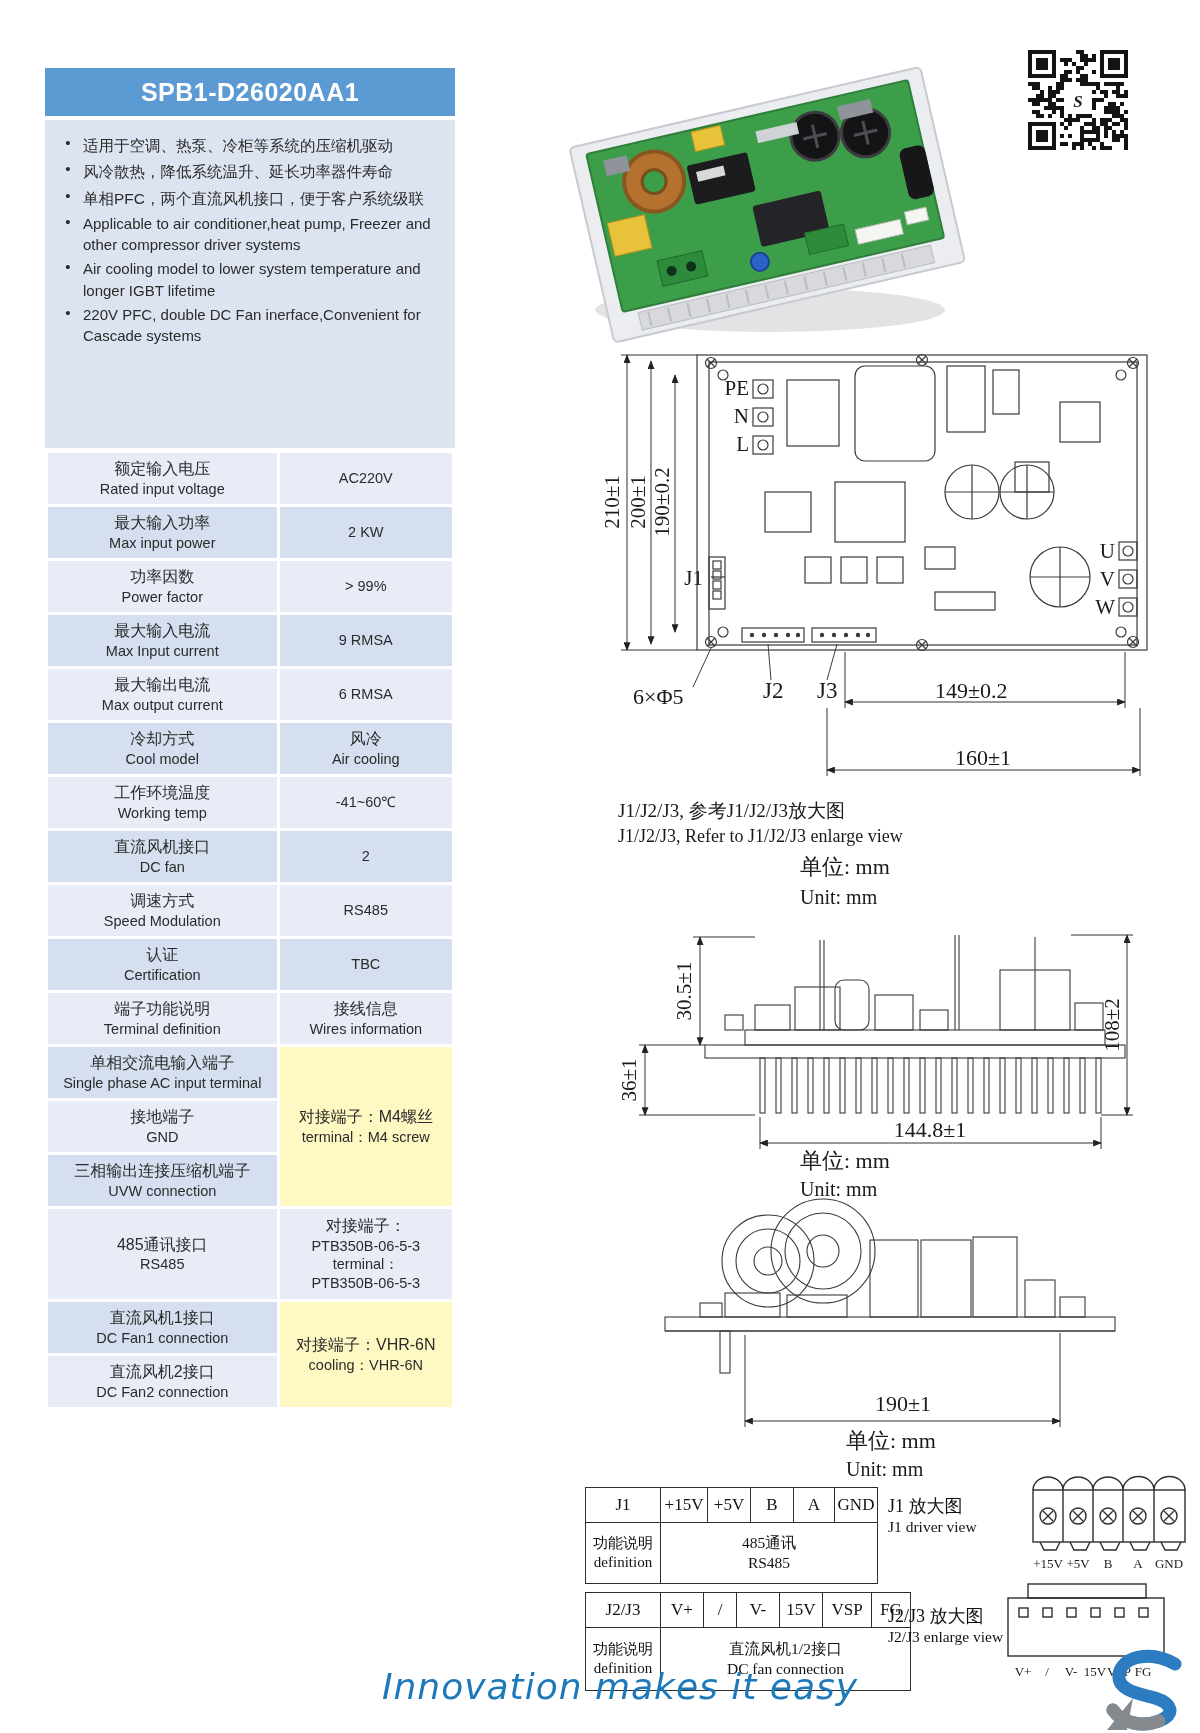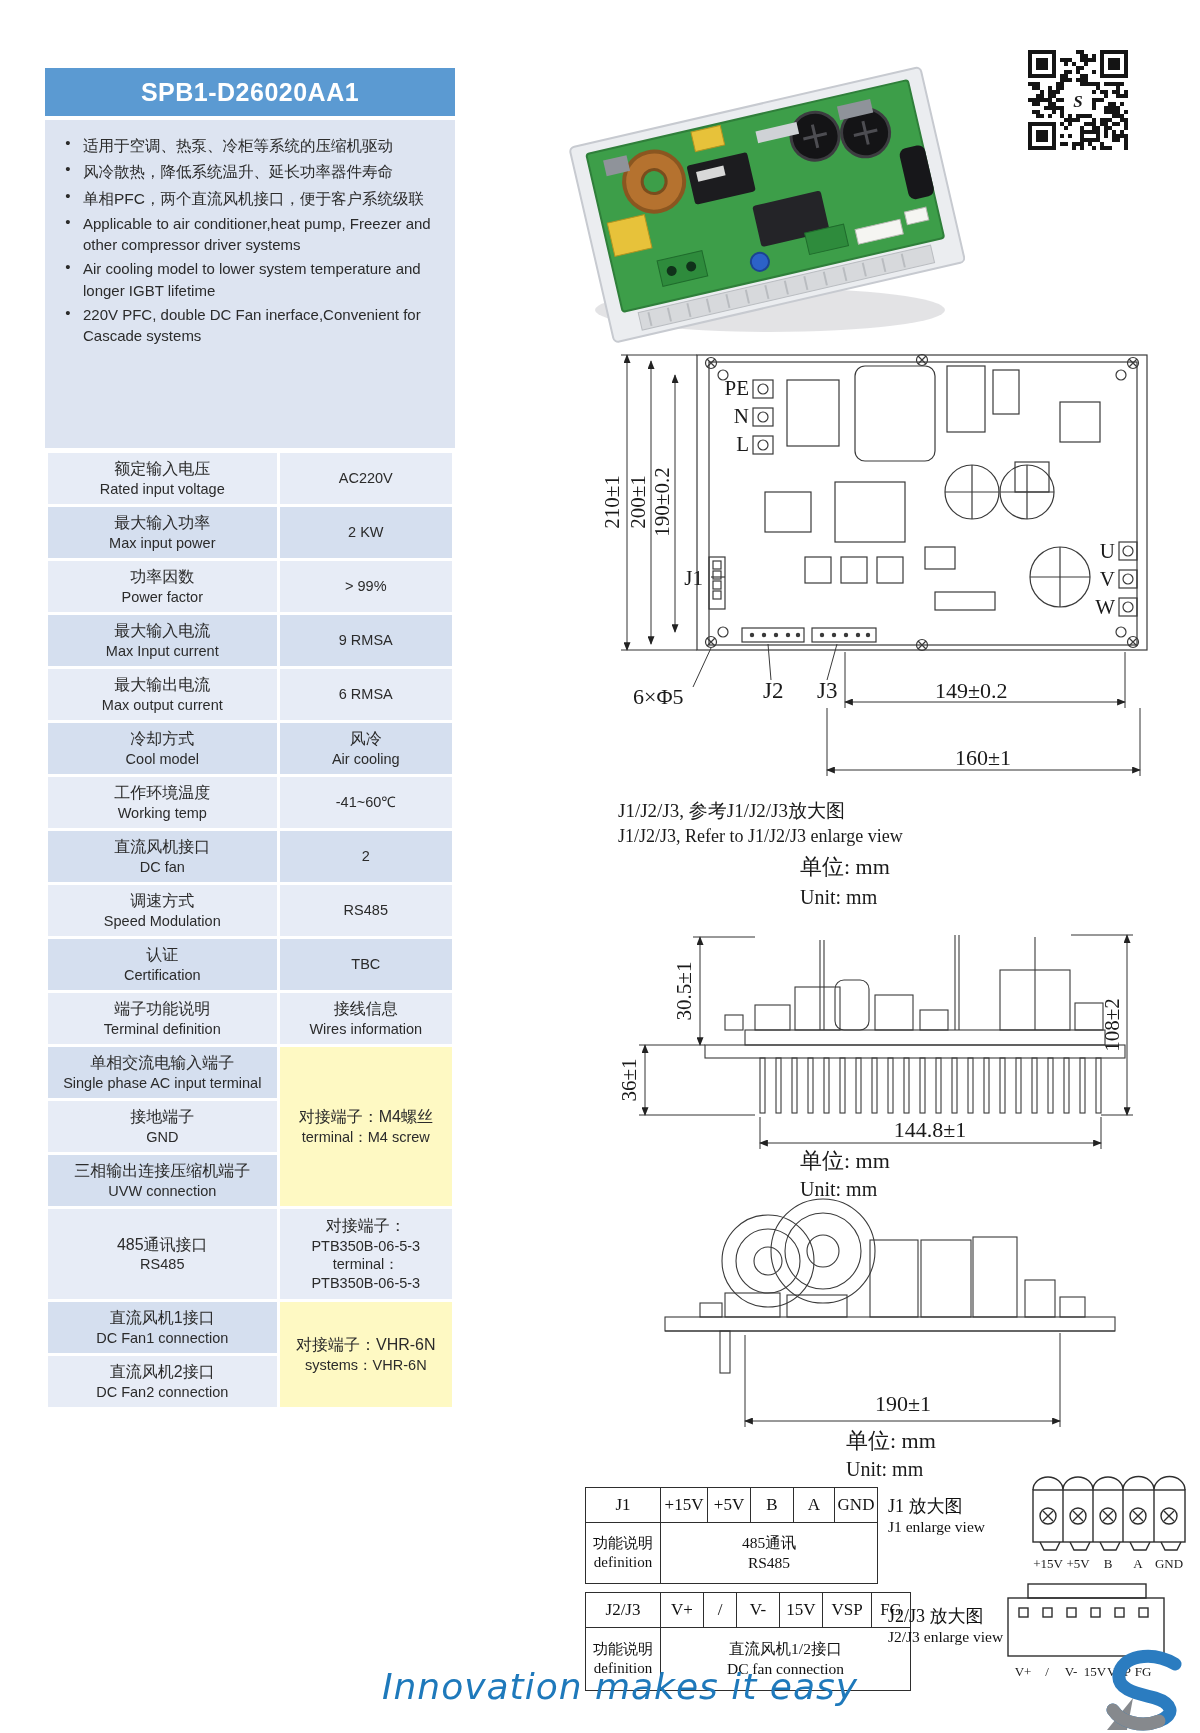--- a/index.html
+++ b/index.html
@@ -235,21 +235,21 @@
             <div class="en">PTB350B-06-5-3</div>
           </td>
     </tr>
     <tr>
       <td class="dk">
             <div class="zh">直流风机1接口</div>
             <div class="en">DC Fan1 connection</div>
           </td>
       <td class="mg" rowspan="2">
             <div class="zh">对接端子：VHR-6N</div>
-            <div class="en">systems：VHR-6N</div>
+            <div class="en">cooling：VHR-6N</div>
           </td>
     </tr>
     <tr>
       <td class="lt">
             <div class="zh">直流风机2接口</div>
             <div class="en">DC Fan2 connection</div>
           </td>
     </tr>
   </tbody>
     </table>
@@ -752,21 +752,21 @@
           </td>
       <td class="vv" colspan="5">
             <div>485通讯</div>
             <div>RS485</div>
           </td>
     </tr>
   </tbody>
     </table>
   <div class="abs enlg" style="left:888px;top:1494px">
     <div class="l1">J1 放大图</div>
-    <div class="l2">J1 enlarge view</div>
+    <div class="l2">J1 driver view</div>
   </div>
   <svg class="abs" style="left:1028px;top:1468px" width="165" height="108" viewBox="0 0 165 108">
     <g stroke="#2e2e2e" stroke-width="1.4" fill="none">
       <rect x="5" y="22" width="152" height="52"></rect>
       <path d="M5 22a15 13 0 0 1 30 0a15 13 0 0 1 30 0a15 13 0 0 1 30 0a15 13 0 0 1 31 0a15 13 0 0 1 31 0"></path>
       <line x1="35" y1="22" x2="35" y2="74"></line>
         <line x1="65" y1="22" x2="65" y2="74"></line>
       <line x1="95" y1="22" x2="95" y2="74"></line>
         <line x1="126" y1="22" x2="126" y2="74"></line>
       <circle cx="20" cy="48" r="8"></circle>

